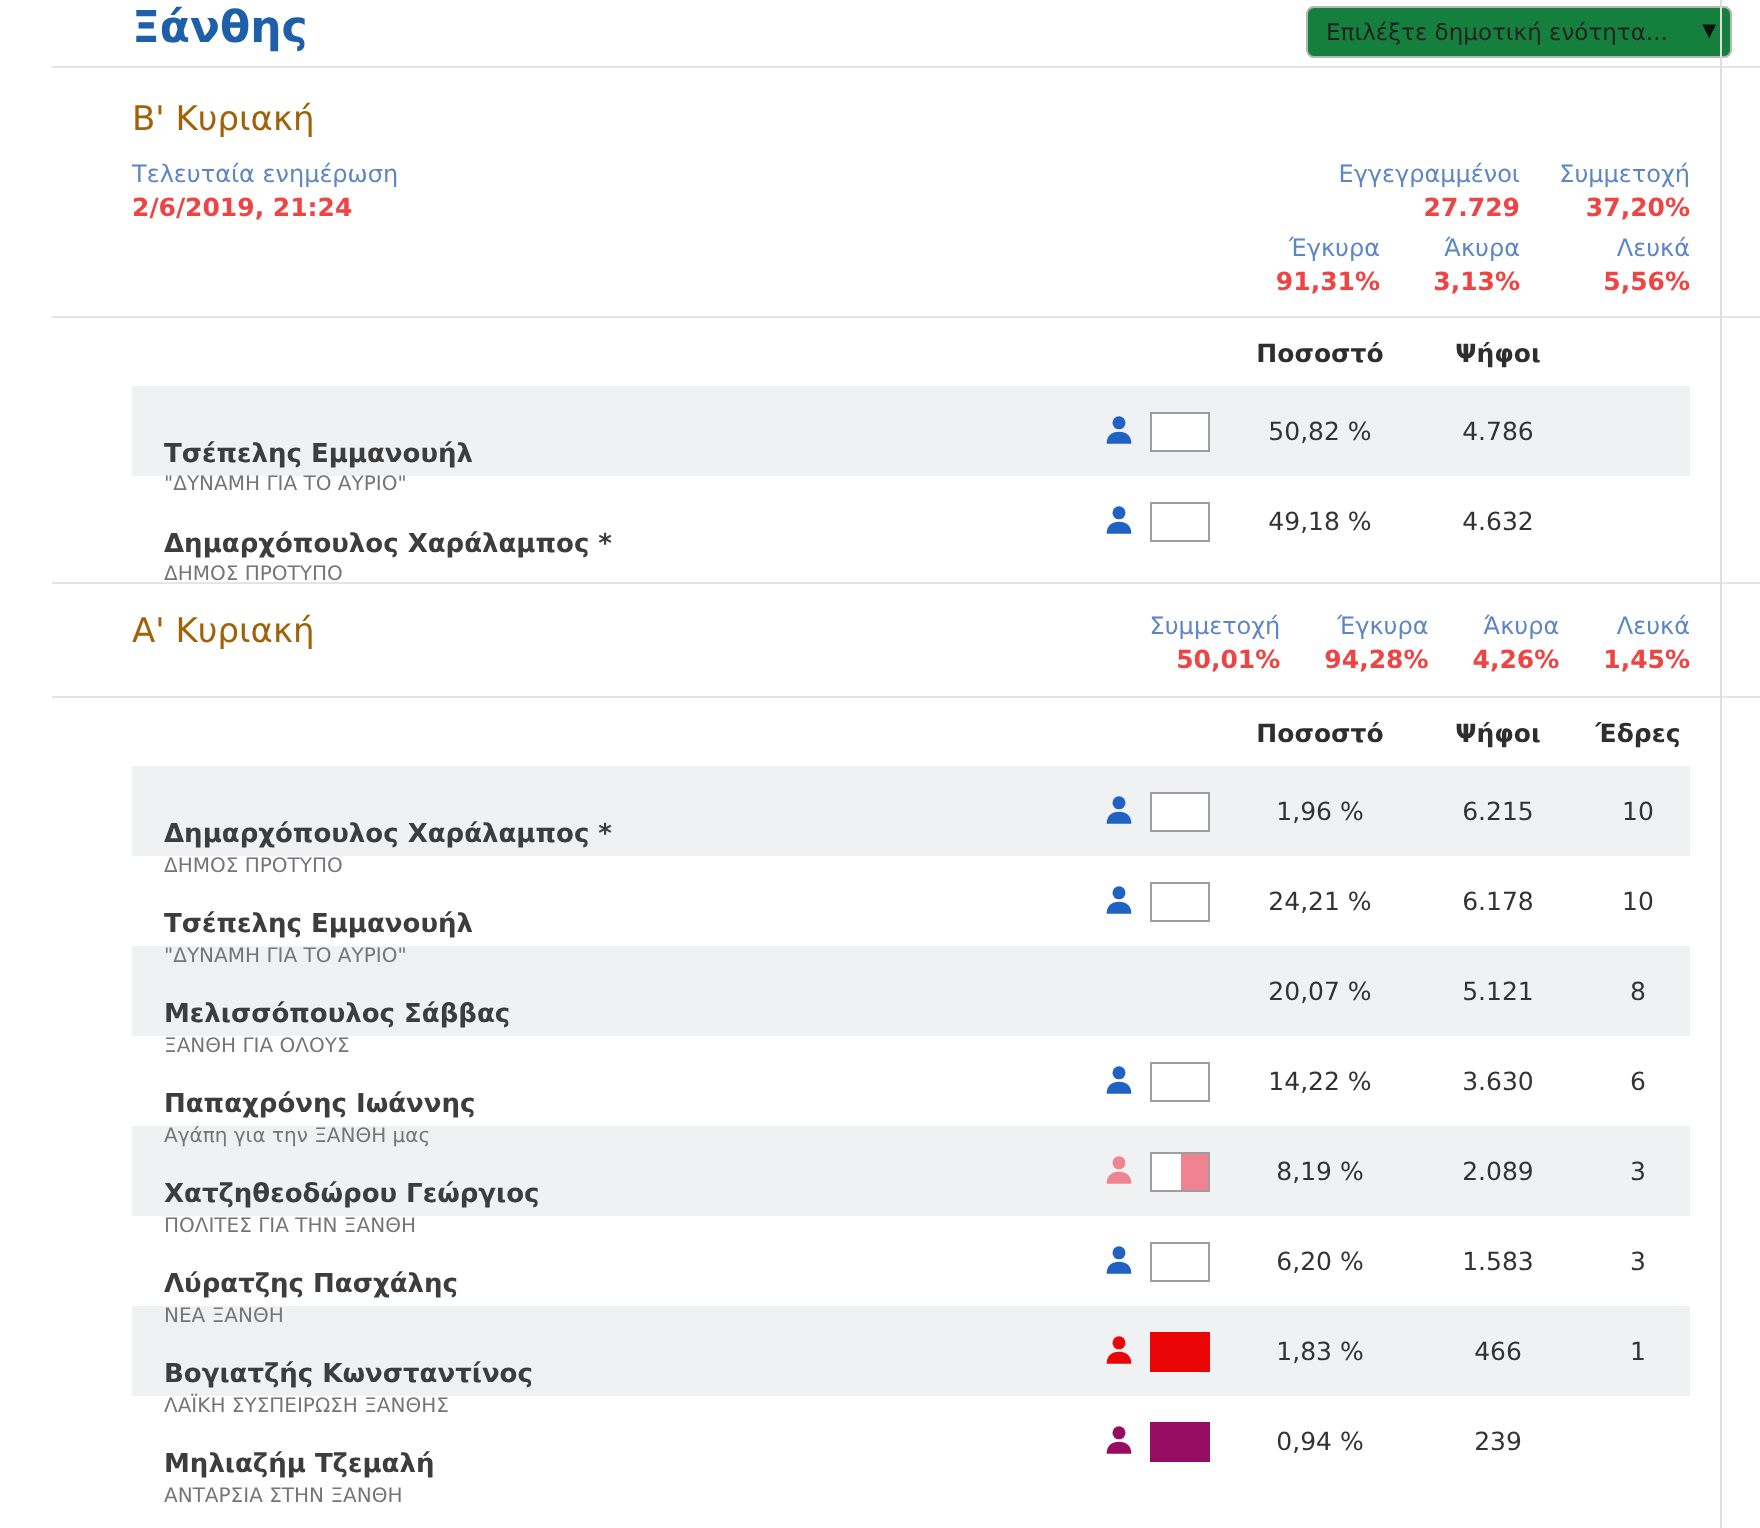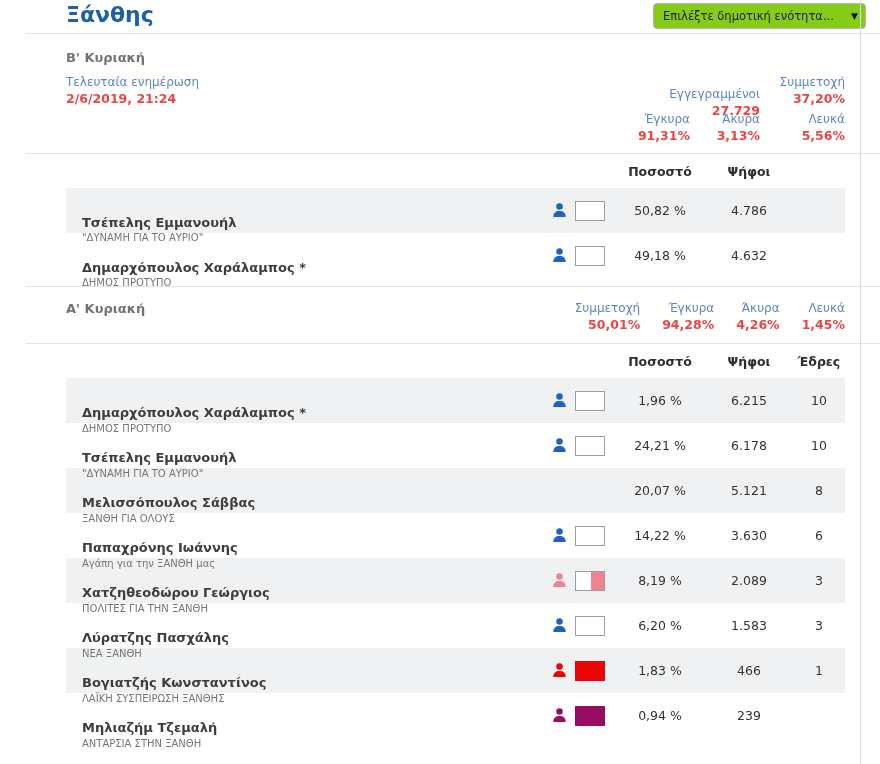--- a/index.html
+++ b/index.html
@@ -11,39 +11,39 @@
   }
   .container { position:relative; width:880px; height:764px; background:#fff; overflow:hidden;padding-left:26px; }
   .right-edge { position:absolute; left:860px; top:0; width:1px; height:764px; background:#dedede; }
 
   
   .topbar { display:flex; justify-content:space-between; align-items:flex-start; padding:2px 14px 0 40px; height:33px; }
   .page-title { font-size:22px; font-weight:bold; color:#1d5fa9; line-height:1.2; }
   .unit-select {
     width:213px; height:26px; border:1px solid #b6b6b6; border-radius:4px;
     display:flex; align-items:center; justify-content:space-between;
-    padding:0 7px 0 9px; font-size:11.5px; color:#222; background:#84cc16; cursor:pointer;
+    padding:0 7px 0 9px; font-size:11.5px; color:#222; background:#15803d; cursor:pointer;
     margin-top:1px;
   }
   .unit-select .caret { font-size:9px; color:#111; }
 
   .divider { border:none; border-top:1px solid #e4e4e4; height:0; }
 
   .section { padding:0 35px 0 40px; }
-  .section-heading { font-size:13px; font-weight:bold; color:#737373; }
+  .section-heading { font-size:17px; font-weight:normal; color:#a16207; }
 
   
   .r2-head { margin:16px 0 10px; }
   .stats { display:flex; justify-content:space-between; margin-bottom:14px; }
   .pair .lbl { font-size:12px; color:#5e86c4; line-height:1.3; }
   .pair .val { font-size:12.5px; color:#ef4444; font-weight:bold; line-height:1.35; }
   .stats-left .pair { margin-bottom:9px; }
   .stats-right { position:relative; width:320px; min-height:64px; }
   .stats-right .pair { position:absolute; text-align:right; white-space:nowrap; }
-  .p-registered { right:85px; top:12px; }
+  .p-registered { right:85px; top:0; }
   .p-turnout2  { right:0;   top:0; }
   .p-valid2    { right:155px; top:37px; }
   .p-invalid2  { right:85px;  top:37px; }
   .p-blank2    { right:0;     top:37px; }
 
   
   .tbl-header, .row { display:grid; grid-template-columns:1fr 75px 90px 88px 52px; align-items:center; }
   .tbl-header { height:34px; font-size:12.5px; font-weight:bold; color:#2e2e2e; }
   .tbl-header .col { text-align:center; }
   .row { height:45px; }

